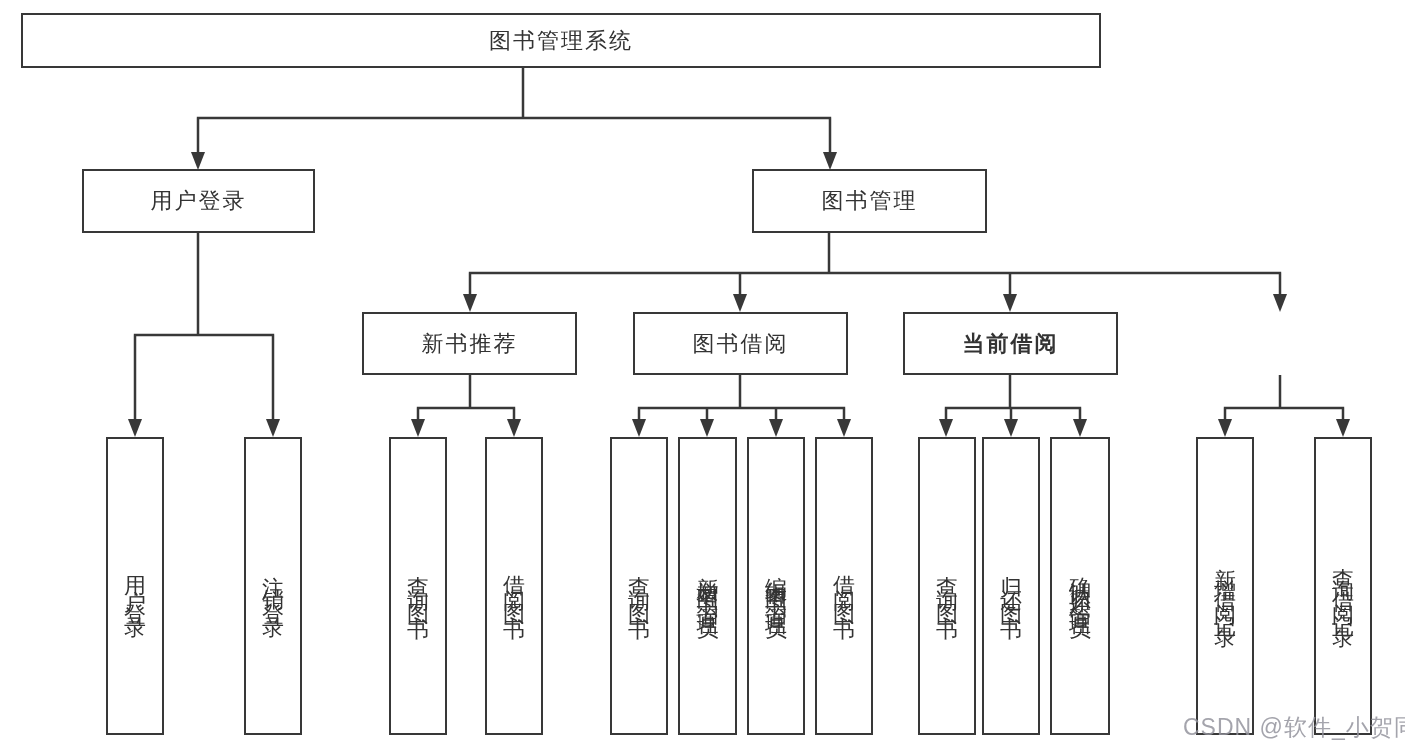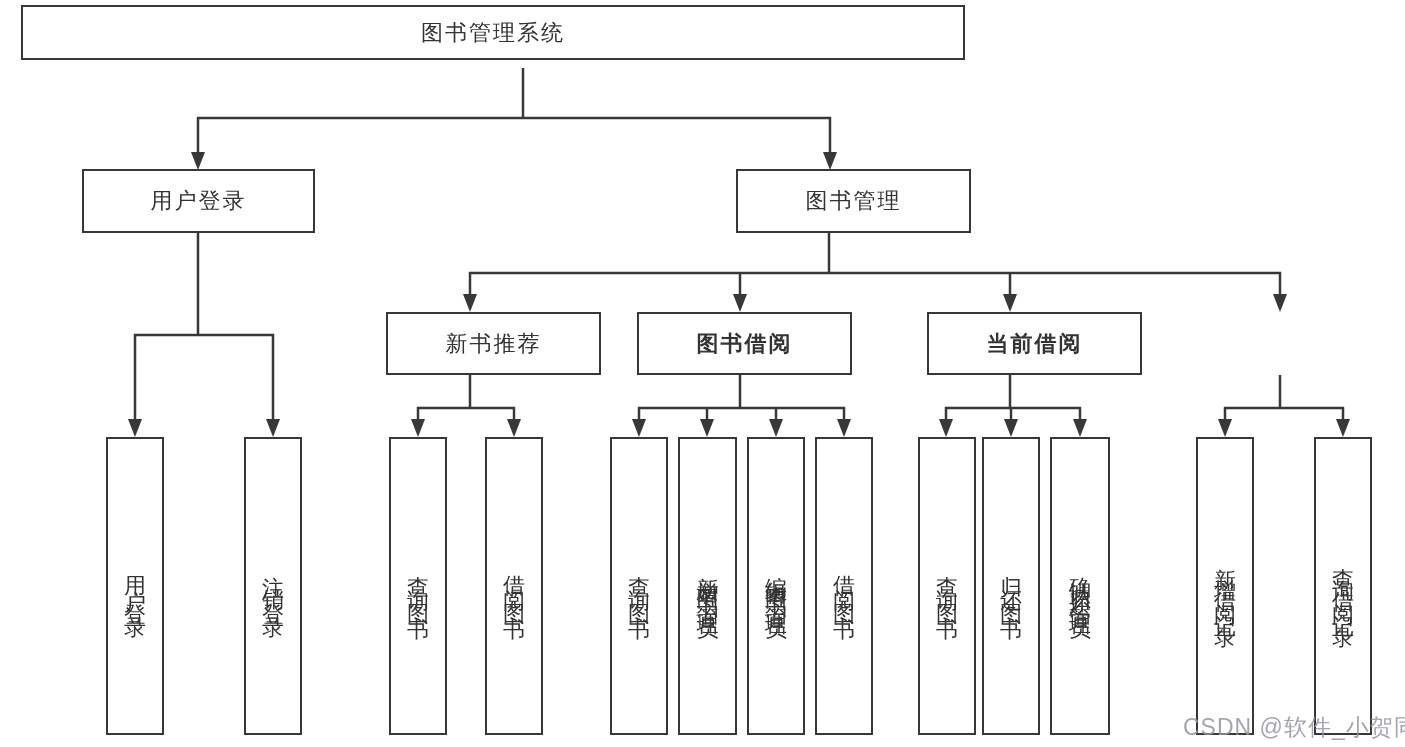--- a/index.html
+++ b/index.html
@@ -27,26 +27,26 @@
     text-orientation:mixed;
     font-size:22px;
     color:#333333;
     line-height:1;
     white-space:nowrap;
   }
   .ls-wide{letter-spacing:14px;}
   .ls-mid{letter-spacing:12px;}
   .ls-dense{letter-spacing:6px;}
   
-  .b-root{left:21px;top:5px;width:944px;height:55px;font-family:Liberation Serif, serif;}
+  .b-root{left:21px;top:13px;width:1080px;height:55px;font-family:Liberation Serif, serif;}
   .b-userlogin{left:82px;top:169px;width:233px;height:64px;}
-  .b-bookmgmt{left:736px;top:169px;width:235px;height:64px;}
-  .b-l3{top:312px;width:215px;height:63px;margin-left:24px;}
+  .b-bookmgmt{left:752px;top:169px;width:235px;height:64px;}
+  .b-l3{top:312px;width:215px;height:63px;}
   .b-newrec{left:362px;}
-  .b-bookborrow{left:613px;font-weight:bold;}
+  .b-bookborrow{left:633px;}
   .b-curborrow{left:903px;font-weight:bold;}
   .b-borrowrec{left:1172px;}
   
   .vbox{top:437px;width:58px;height:298px;}
   .b-a1{left:106px;}
   .b-a2{left:244px;}
   .b-b1{left:389px;}
   .b-b2{left:485px;}
   .b-c1{left:610px;}
   .b-c2{left:678px;width:59px;}

